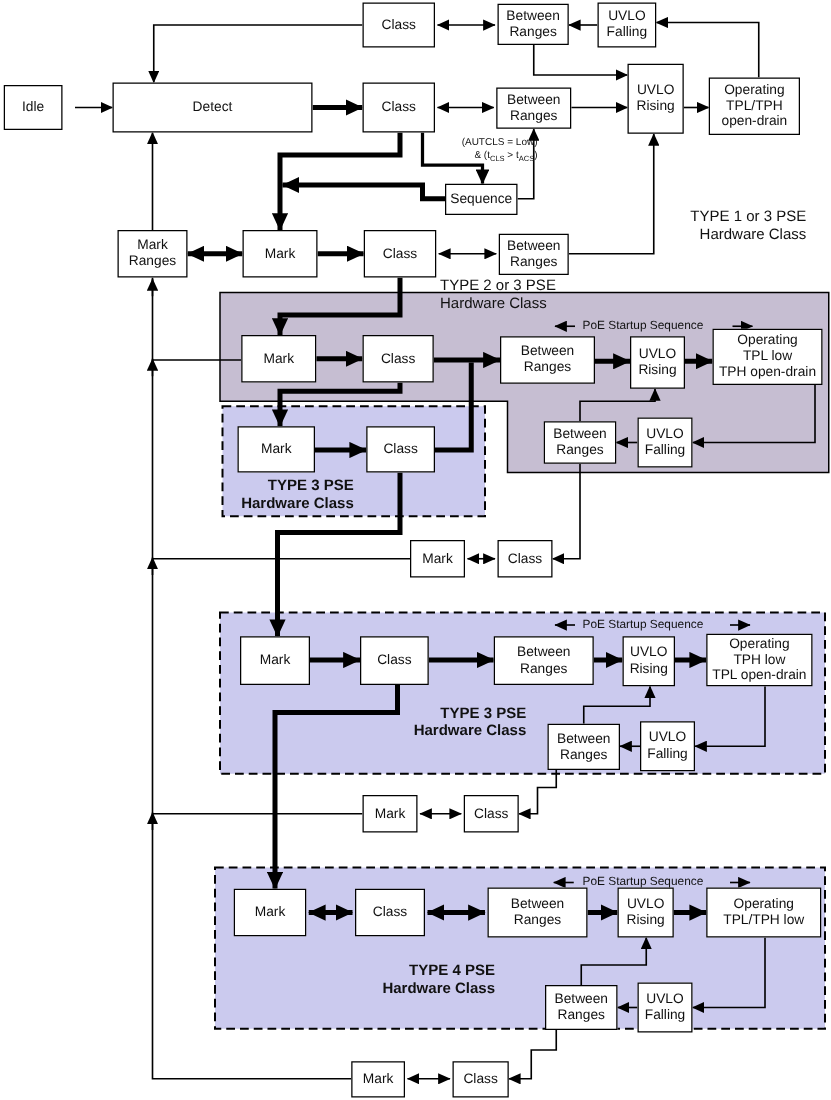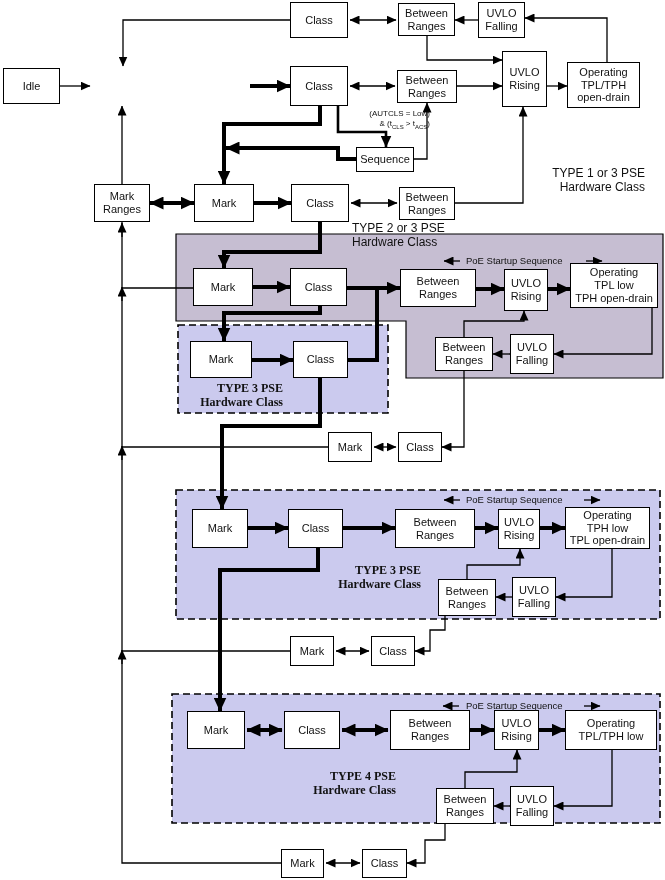--- a/index.html
+++ b/index.html
@@ -6,21 +6,21 @@
   .canvas{position:relative;width:665px;height:880px;background:#fff;
           font-family:"Liberation Sans",sans-serif;color:#111;overflow:hidden;}
   .canvas svg{position:absolute;left:0;top:0;}
   .bx{position:absolute;box-sizing:border-box;background:#fff;border:1.5px solid #000;
       display:flex;flex-direction:column;align-items:center;justify-content:center;
       text-align:center;font-size:11px;line-height:1.16;}
   .bx span{display:block;white-space:nowrap;}
   .lbl{position:absolute;font-size:12px;line-height:14px;text-align:right;}
   .lbl span{display:block;}
   .lbl.left{text-align:left;}
-  .lbl.bold{font-weight:bold;font-family:Liberation Serif, serif;}
+  .lbl.bold{font-weight:bold;}
   .seq{position:absolute;font-size:9.5px;line-height:11px;}
   .cond{position:absolute;font-size:8px;line-height:10px;text-align:right;}
   .cond sub{font-size:6px;}
 </style>
 </head>
 <body>
 
 <div class="canvas">
 
   <svg width="665" height="880" viewBox="0 0 665 880">
@@ -118,22 +118,25 @@
       <line x1="475" y1="528" x2="498" y2="528" marker-end="url(#mK)"></line>
       <line x1="540" y1="528" x2="565" y2="528" marker-end="url(#mK)"></line>
       <polyline points="318,548 318,570 220,570 220,711" marker-end="url(#mK)"></polyline>
       <line x1="247" y1="730" x2="282" y2="730" marker-start="url(#mK)" marker-end="url(#mK)"></line>
       <line x1="342" y1="730" x2="388" y2="730" marker-start="url(#mK)" marker-end="url(#mK)"></line>
       <line x1="470" y1="730" x2="494" y2="730" marker-end="url(#mK)"></line>
       <line x1="539" y1="730" x2="565" y2="730" marker-end="url(#mK)"></line>
     </g>
   </svg>
 
-  <div class="bx" style="left:3px;top:68px;width:57px;height:36px;">
+  <div class="bx" style="left:3px;top:68px;width:47px;height:36px;">
       <span>Idle</span>
+    </div>
+  <div class="bx" style="left:90px;top:66px;width:160px;height:40px;">
+      <span>Detect</span>
     </div>
 
   <div class="bx" style="left:290px;top:2px;width:58px;height:36px;">
       <span>Class</span>
     </div>
   <div class="bx" style="left:398px;top:3px;width:57px;height:33px;">
       <span>Between</span>
       <span>Ranges</span>
     </div>
   <div class="bx" style="left:478px;top:2px;width:47px;height:36px;">

